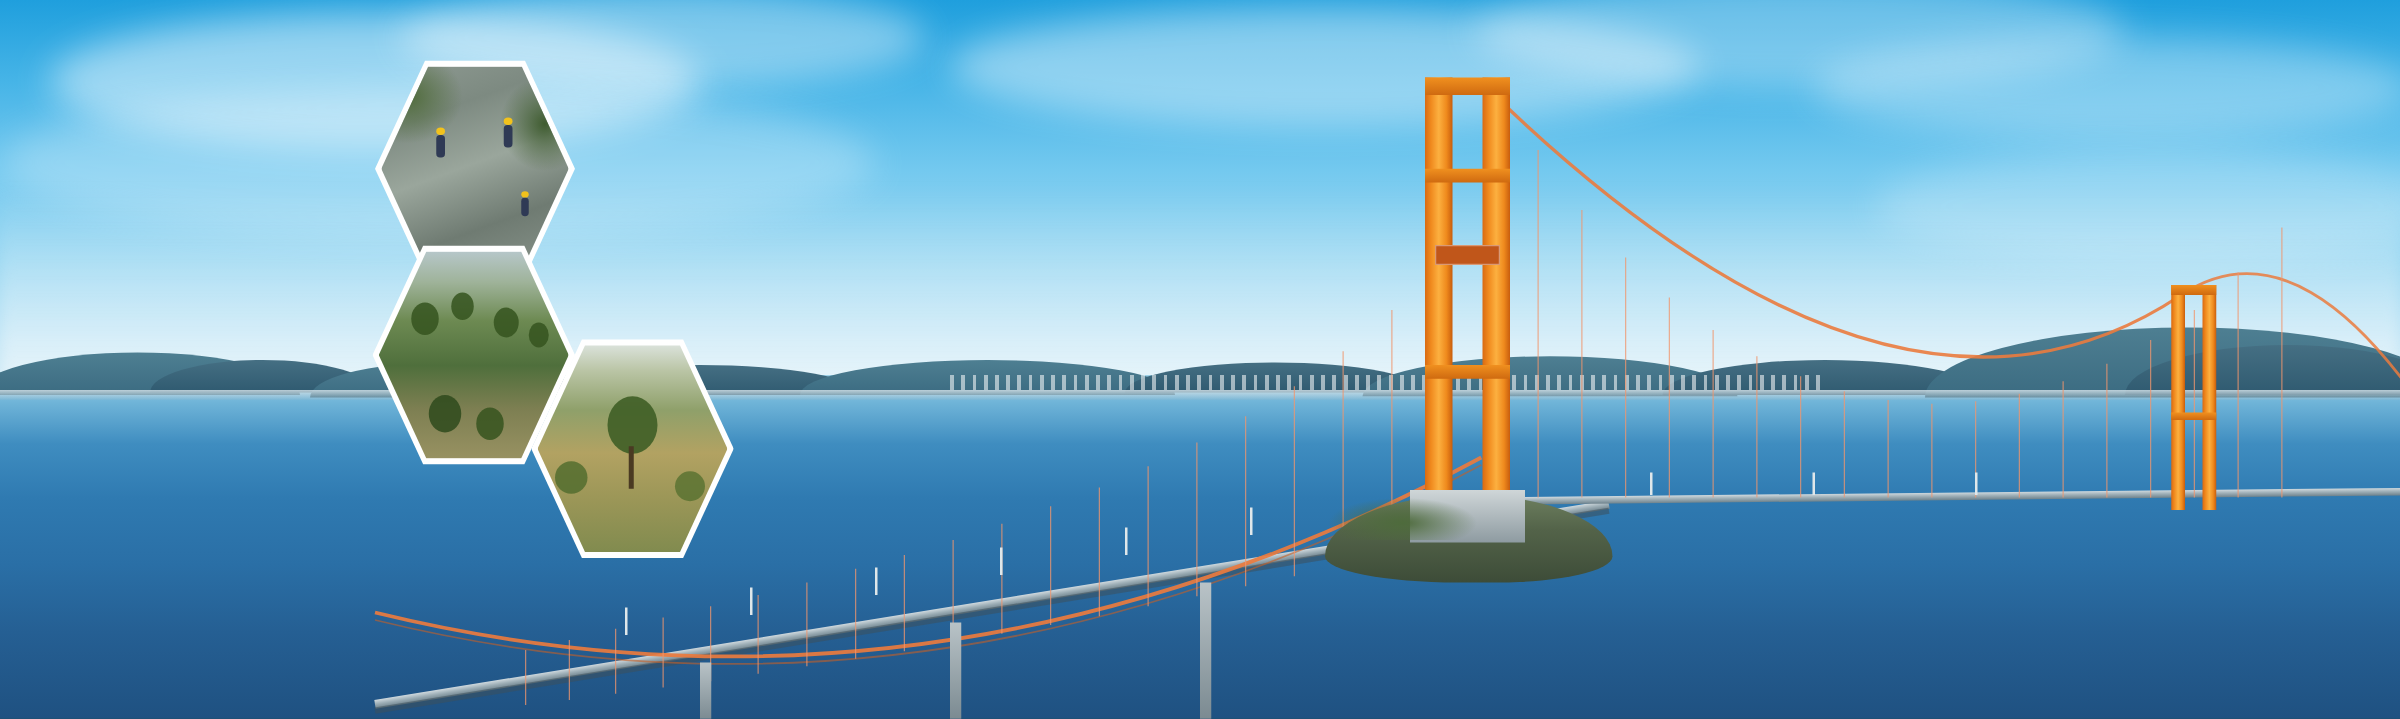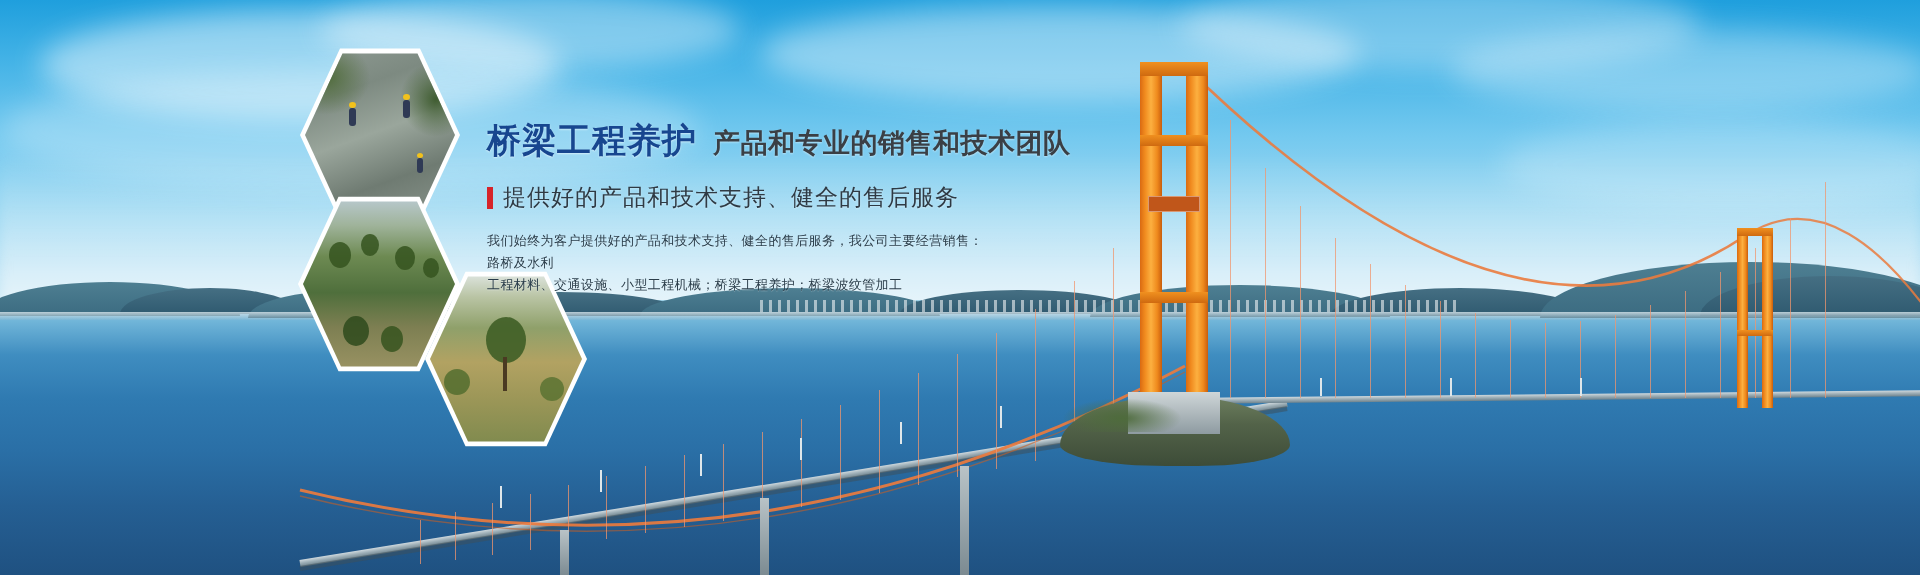--- a/index.html
+++ b/index.html
@@ -305,31 +305,13 @@
     <div class="hex-inner">
       <div class="photo-grass">
         <div style="position:absolute;left:56px;top:44px;width:40px;height:46px;border-radius:50%;background:#3f5e26;opacity:.9;"></div>
         <div style="position:absolute;left:73px;top:84px;width:4px;height:34px;background:#4a3a22;"></div>
         <div style="position:absolute;left:14px;top:96px;width:26px;height:26px;border-radius:50%;background:#4e6a2c;opacity:.8;"></div>
         <div style="position:absolute;left:110px;top:104px;width:24px;height:24px;border-radius:50%;background:#56702f;opacity:.8;"></div>
       </div>
     </div>
   </div>
 
-  <div class="copy">
-
-    <div class="title-row">
-      <span class="title-main">桥梁工程养护</span>
-      <span class="title-sub">产品和专业的销售和技术团队</span>
-    </div>
-
-    <div class="sub-row">
-      <span class="red-bar"></span>
-      <span class="sub-text">提供好的产品和技术支持、健全的售后服务</span>
-    </div>
-
-    <div class="body-copy">
-      <div>我们始终为客户提供好的产品和技术支持、健全的售后服务，我公司主要经营销售：路桥及水利</div>
-      <div>工程材料、交通设施、小型工程机械；桥梁工程养护；桥梁波纹管加工</div>
-    </div>
-
-  </div>
 </div>
 
 </body></html>

